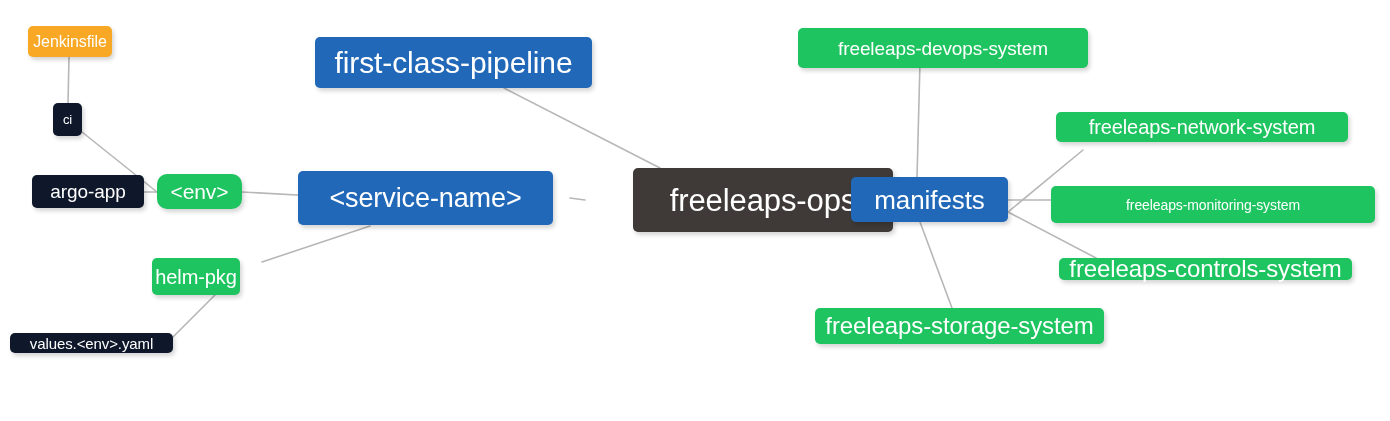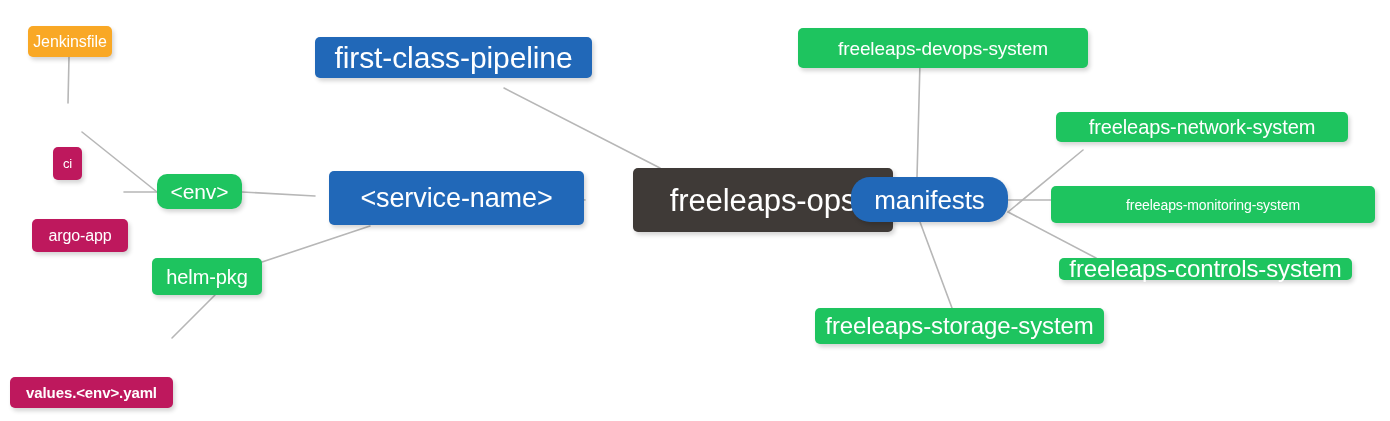--- a/index.html
+++ b/index.html
@@ -35,21 +35,21 @@
     color: #ffffff;
     border-radius: 5px;
     white-space: nowrap;
     line-height: 1;
     letter-spacing: -0.1px;
     box-shadow: 2px 3px 4px rgba(0,0,0,0.17);
     z-index: 5;
     user-select: none;
   }
   .n-orange { background: #f9a825; }
-  .n-red    { background: #be185d; margin-top: 44px; }
+  .n-red    { background: #0f172a; }
   .n-green  { background: #1ec45f; }
   .n-blue   { background: #2168b8; }
   .n-dark   { background: #3f3a37; }
 </style>
 </head>
 <body>
 
 <div id="mindmap">
   <svg id="edge-layer" viewBox="0 0 1390 421" width="1390" height="421">
       <line x1="69" y1="57" x2="68" y2="103" stroke="#b7b7b7" stroke-width="1.6" stroke-linecap="round"></line>
@@ -62,26 +62,26 @@
       <line x1="570" y1="198" x2="585" y2="200" stroke="#b7b7b7" stroke-width="1.6" stroke-linecap="round"></line>
       <line x1="845" y1="200" x2="851" y2="200" stroke="#b7b7b7" stroke-width="1.6" stroke-linecap="round"></line>
       <line x1="917" y1="177" x2="920" y2="62" stroke="#b7b7b7" stroke-width="1.6" stroke-linecap="round"></line>
       <line x1="1008" y1="212" x2="1083" y2="150" stroke="#b7b7b7" stroke-width="1.6" stroke-linecap="round"></line>
       <line x1="1008" y1="200" x2="1051" y2="200" stroke="#b7b7b7" stroke-width="1.6" stroke-linecap="round"></line>
       <line x1="1008" y1="212" x2="1096" y2="258" stroke="#b7b7b7" stroke-width="1.6" stroke-linecap="round"></line>
       <line x1="920" y1="222" x2="952" y2="308" stroke="#b7b7b7" stroke-width="1.6" stroke-linecap="round"></line>
     </svg>
 <div class="node n-orange" style="left: 28px; top: 26px; width: 84px; height: 31px; font-size: 16px;">Jenkinsfile</div>
     <div class="node n-red" style="left: 53px; top: 103px; width: 29px; height: 33px; font-size: 13px;">ci</div>
-    <div class="node n-red" style="left: 32px; top: 175px; width: 96px; height: 33px; font-size: 16px;">argo-app</div>
+    <div class="node n-red" style="left: 32px; top: 175px; width: 112px; height: 33px; font-size: 19px;">argo-app</div>
     <div class="node n-green" style="left: 157px; top: 174px; width: 85px; height: 35px; font-size: 21px; border-radius: 10px;">&lt;env&gt;</div>
-    <div class="node n-green" style="left: 152px; top: 258px; width: 110px; height: 37px; font-size: 20px;">helm-pkg</div>
-    <div class="node n-red" style="left: 10px; top: 333px; width: 163px; height: 31px; font-size: 15px; font-weight: bold;">values.&lt;env&gt;.yaml</div>
-    <div class="node n-blue" style="left: 315px; top: 37px; width: 277px; height: 41px; font-size: 30px;">first-class-pipeline</div>
-    <div class="node n-blue" style="left: 329px; top: 171px; width: 255px; height: 54px; font-size: 27px;">&lt;service-name&gt;</div>
+    <div class="node n-green" style="left: 152px; top: 258px; width: 88px; height: 37px; font-size: 20px;">helm-pkg</div>
+    <div class="node n-red" style="left: 10px; top: 333px; width: 163px; height: 20px; font-size: 15px;">values.&lt;env&gt;.yaml</div>
+    <div class="node n-blue" style="left: 315px; top: 37px; width: 277px; height: 51px; font-size: 30px;">first-class-pipeline</div>
+    <div class="node n-blue" style="left: 298px; top: 171px; width: 255px; height: 54px; font-size: 27px;">&lt;service-name&gt;</div>
     <div class="node n-dark" style="left: 585px; top: 168px; width: 260px; height: 64px; font-size: 31px; margin-left: 48px;">freeleaps-ops</div>
-    <div class="node n-blue" style="left: 851px; top: 177px; width: 157px; height: 45px; font-size: 26px; border-radius: 19px;">manifests</div>
+    <div class="node n-blue" style="left: 851px; top: 177px; width: 157px; height: 45px; font-size: 26px;">manifests</div>
     <div class="node n-green" style="left: 798px; top: 28px; width: 290px; height: 40px; font-size: 19px;">freeleaps-devops-system</div>
     <div class="node n-green" style="left: 1056px; top: 112px; width: 292px; height: 30px; font-size: 20px;">freeleaps-network-system</div>
     <div class="node n-green" style="left: 1051px; top: 186px; width: 324px; height: 37px; font-size: 14px;">freeleaps-monitoring-system</div>
     <div class="node n-green" style="left: 1059px; top: 258px; width: 293px; height: 22px; font-size: 24px;">freeleaps-controls-system</div>
     <div class="node n-green" style="left: 815px; top: 308px; width: 289px; height: 36px; font-size: 24px;">freeleaps-storage-system</div>
   </div>
 
 </body></html>

